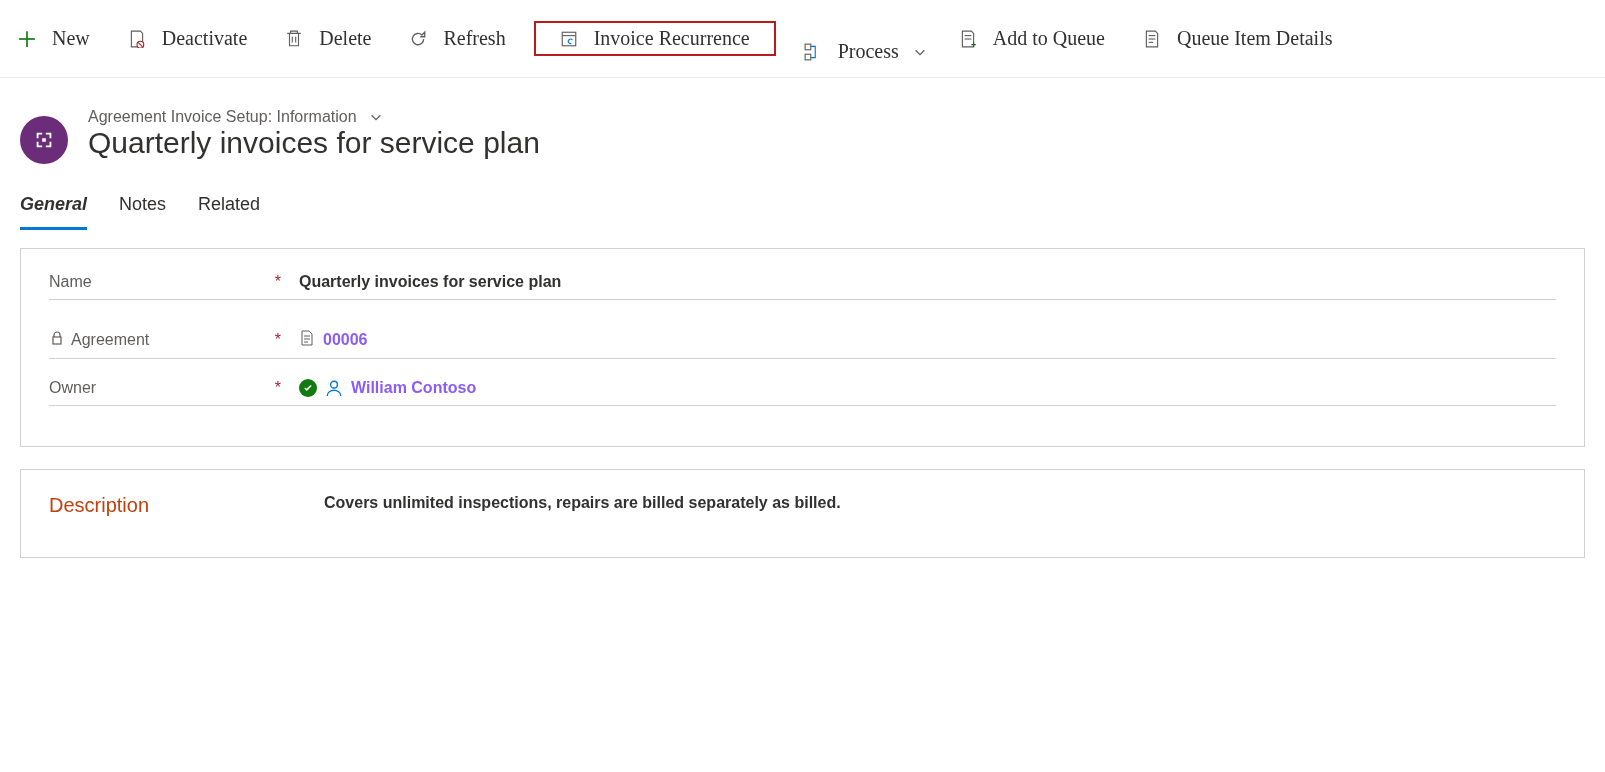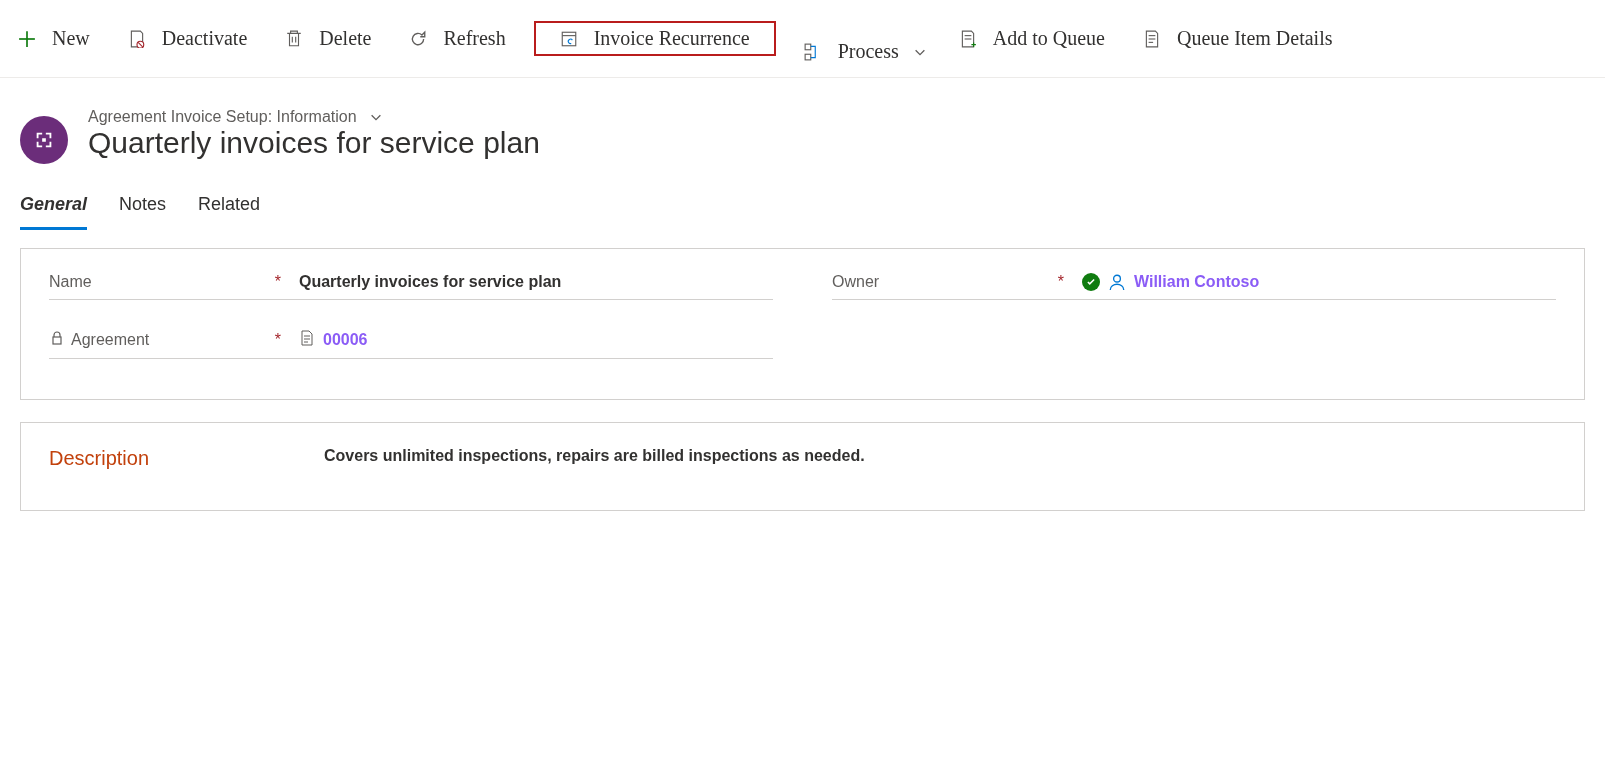--- a/index.html
+++ b/index.html
@@ -111,21 +111,22 @@
       border-bottom: 3px solid #0078d4;
       font-style: italic;
     }
     .form-section {
       margin: 18px 20px 0 20px;
       border: 1px solid #d2d0ce;
       padding: 24px 28px 40px 28px;
     }
     .form-grid {
       display: flex;
-      gap: 59px;
+      gap: 20px;
+      flex-direction: column;
     }
     .form-col {
       flex: 1;
       display: flex;
       flex-direction: column;
       gap: 30px;
     }
     .form-field {
       display: flex;
       align-items: baseline;
@@ -344,14 +345,14 @@
             </svg>
           <span class="link-value">William Contoso</span>
         </div>
       </div>
     </div>
   </div>
 </div>
 
 <div class="desc-section">
   <div class="desc-label">Description</div>
-  <div class="desc-value">Covers unlimited inspections, repairs are billed inspections as needed.</div>
+  <div class="desc-value">Covers unlimited inspections, repairs are billed separately as billed.</div>
 </div>
 
 </body></html>

